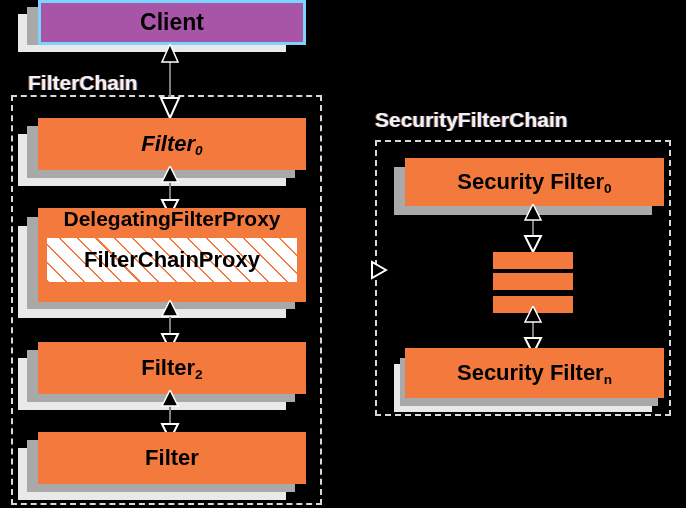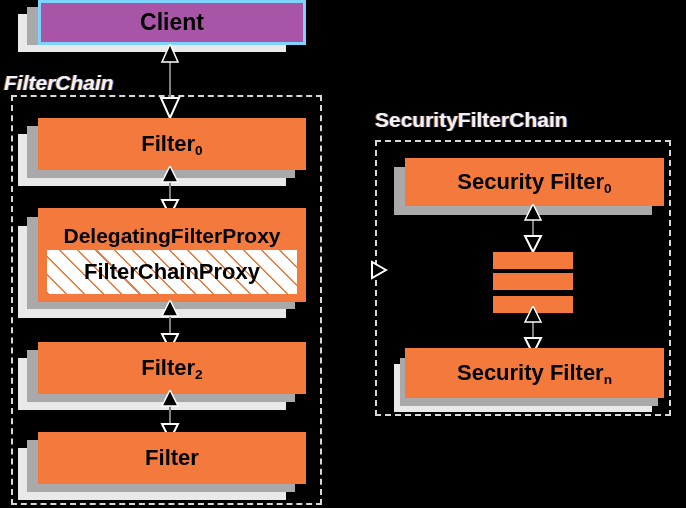--- a/index.html
+++ b/index.html
@@ -60,21 +60,21 @@
   
   .arrow{position:absolute;}
   .arrow svg{display:block;}
 </style>
 </head>
 <body>
 
 <div id="stage">
 
   <div class="group" style="left:11px;top:95px;width:311px;height:410px;"></div>
-  <div class="group-cap" style="left:4px;top:71px;font-style:italic;">FilterChain</div>
+  <div class="group-cap" style="left:28px;top:71px;">FilterChain</div>
 
   <div class="group" style="left:375px;top:140px;width:296px;height:276px;"></div>
   <div class="group-cap" style="left:375px;top:108px;">SecurityFilterChain</div>
 
   <div class="node" style="left:18px;top:0px;width:288px;height:52px;">
     <div class="stack-l3" style="left:0px;top:14px;width:268px;height:38px;"></div>
     <div class="stack-l2" style="left:9px;top:7px;width:268px;height:38px;"></div>
     <div class="face client-face" style="left:20px;top:0px;width:268px;height:45px;">
       <span class="lbl">Client</span>
     </div>
@@ -84,41 +84,41 @@
     <svg width="26" height="76" viewBox="0 0 26 76">
       <line x1="13" y1="8" x2="13" y2="62" stroke="#808080" stroke-width="2"></line>
       <polygon points="13,0 5,18 21,18" fill="#000000" stroke="#ffffff" stroke-width="1.5"></polygon>
       <polygon points="13,74 4,54 22,54" fill="#000000" stroke="#ffffff" stroke-width="2"></polygon>
     </svg>
   </div>
 
   <div class="node" style="left:18px;top:118px;width:288px;height:70px;">
     <div class="stack-l3" style="left:0px;top:16px;width:268px;height:52px;"></div>
     <div class="stack-l2" style="left:9px;top:8px;width:268px;height:52px;"></div>
-    <div class="face orange-face" style="left:20px;top:0px;width:268px;height:52px;">
+    <div class="face orange-face" style="left:20px;top:0px;width:268px;height:52px;font-style:italic;">
       <span class="lbl"><span>Filter</span><sub>0</sub></span>
     </div>
   </div>
 
   <div class="arrow" style="left:157px;top:166px;width:26px;height:52px;">
     <svg width="26" height="52" viewBox="0 0 26 52">
       <line x1="13" y1="6" x2="13" y2="42" stroke="#808080" stroke-width="2"></line>
       <polygon points="13,0 5,16 21,16" fill="#000000" stroke="#ffffff" stroke-width="1.5"></polygon>
       <polygon points="13,50 5,34 21,34" fill="#000000" stroke="#ffffff" stroke-width="2"></polygon>
     </svg>
   </div>
 
   <div class="node" style="left:18px;top:208px;width:288px;height:112px;">
     <div class="stack-l3" style="left:0px;top:18px;width:268px;height:92px;"></div>
     <div class="stack-l2" style="left:9px;top:9px;width:268px;height:92px;"></div>
     <div class="face orange-face" style="left:20px;top:0px;width:268px;height:94px;display:block;">
-      <div style="height:38px;display:flex;align-items:flex-end;justify-content:center;">
+      <div style="height:38px;display:flex;align-items:flex-start;justify-content:center;">
         <span class="lbl" style="font-size:21px;">DelegatingFilterProxy</span>
       </div>
-      <div class="hatch" style="left:7px;top:40px;width:254px;height:48px;align-items:center;">
+      <div class="hatch" style="left:7px;top:28px;width:254px;height:48px;align-items:center;">
         <span class="lbl">FilterChainProxy</span>
       </div>
     </div>
   </div>
 
   <div class="arrow" style="left:157px;top:300px;width:26px;height:52px;">
     <svg width="26" height="52" viewBox="0 0 26 52">
       <line x1="13" y1="6" x2="13" y2="42" stroke="#808080" stroke-width="2"></line>
       <polygon points="13,0 5,16 21,16" fill="#000000" stroke="#ffffff" stroke-width="1.5"></polygon>
       <polygon points="13,50 5,34 21,34" fill="#000000" stroke="#ffffff" stroke-width="2"></polygon>

